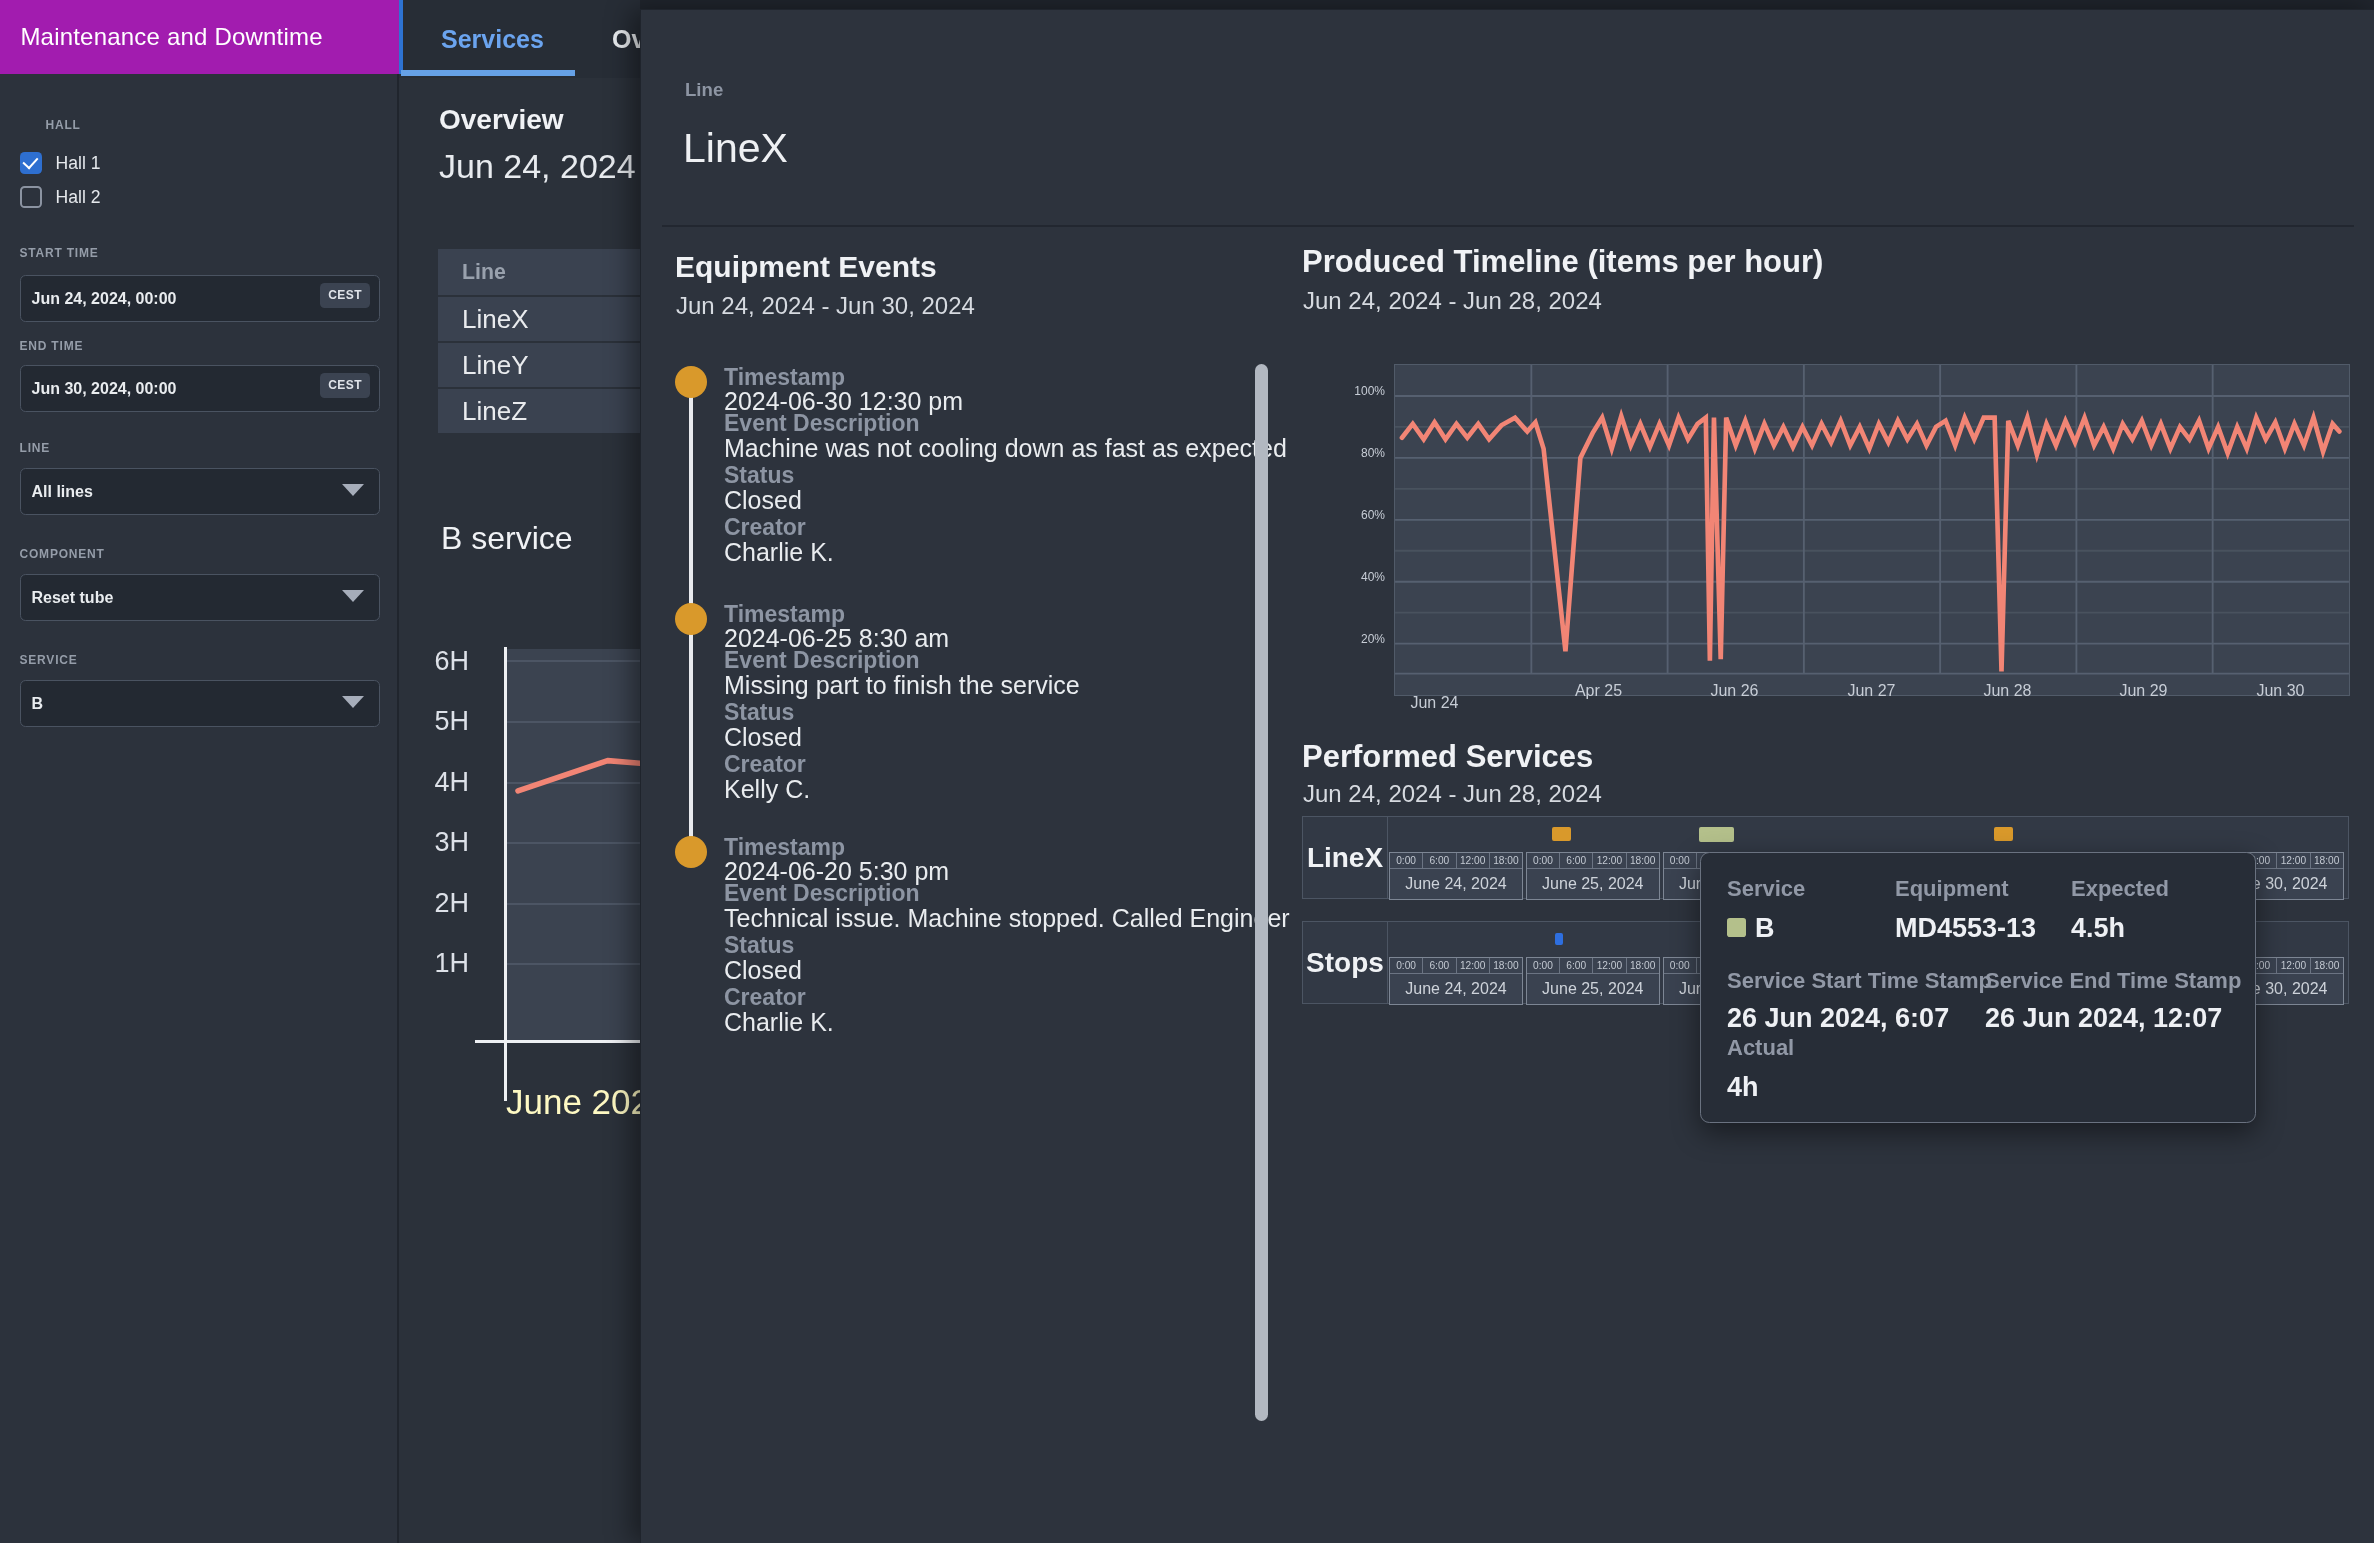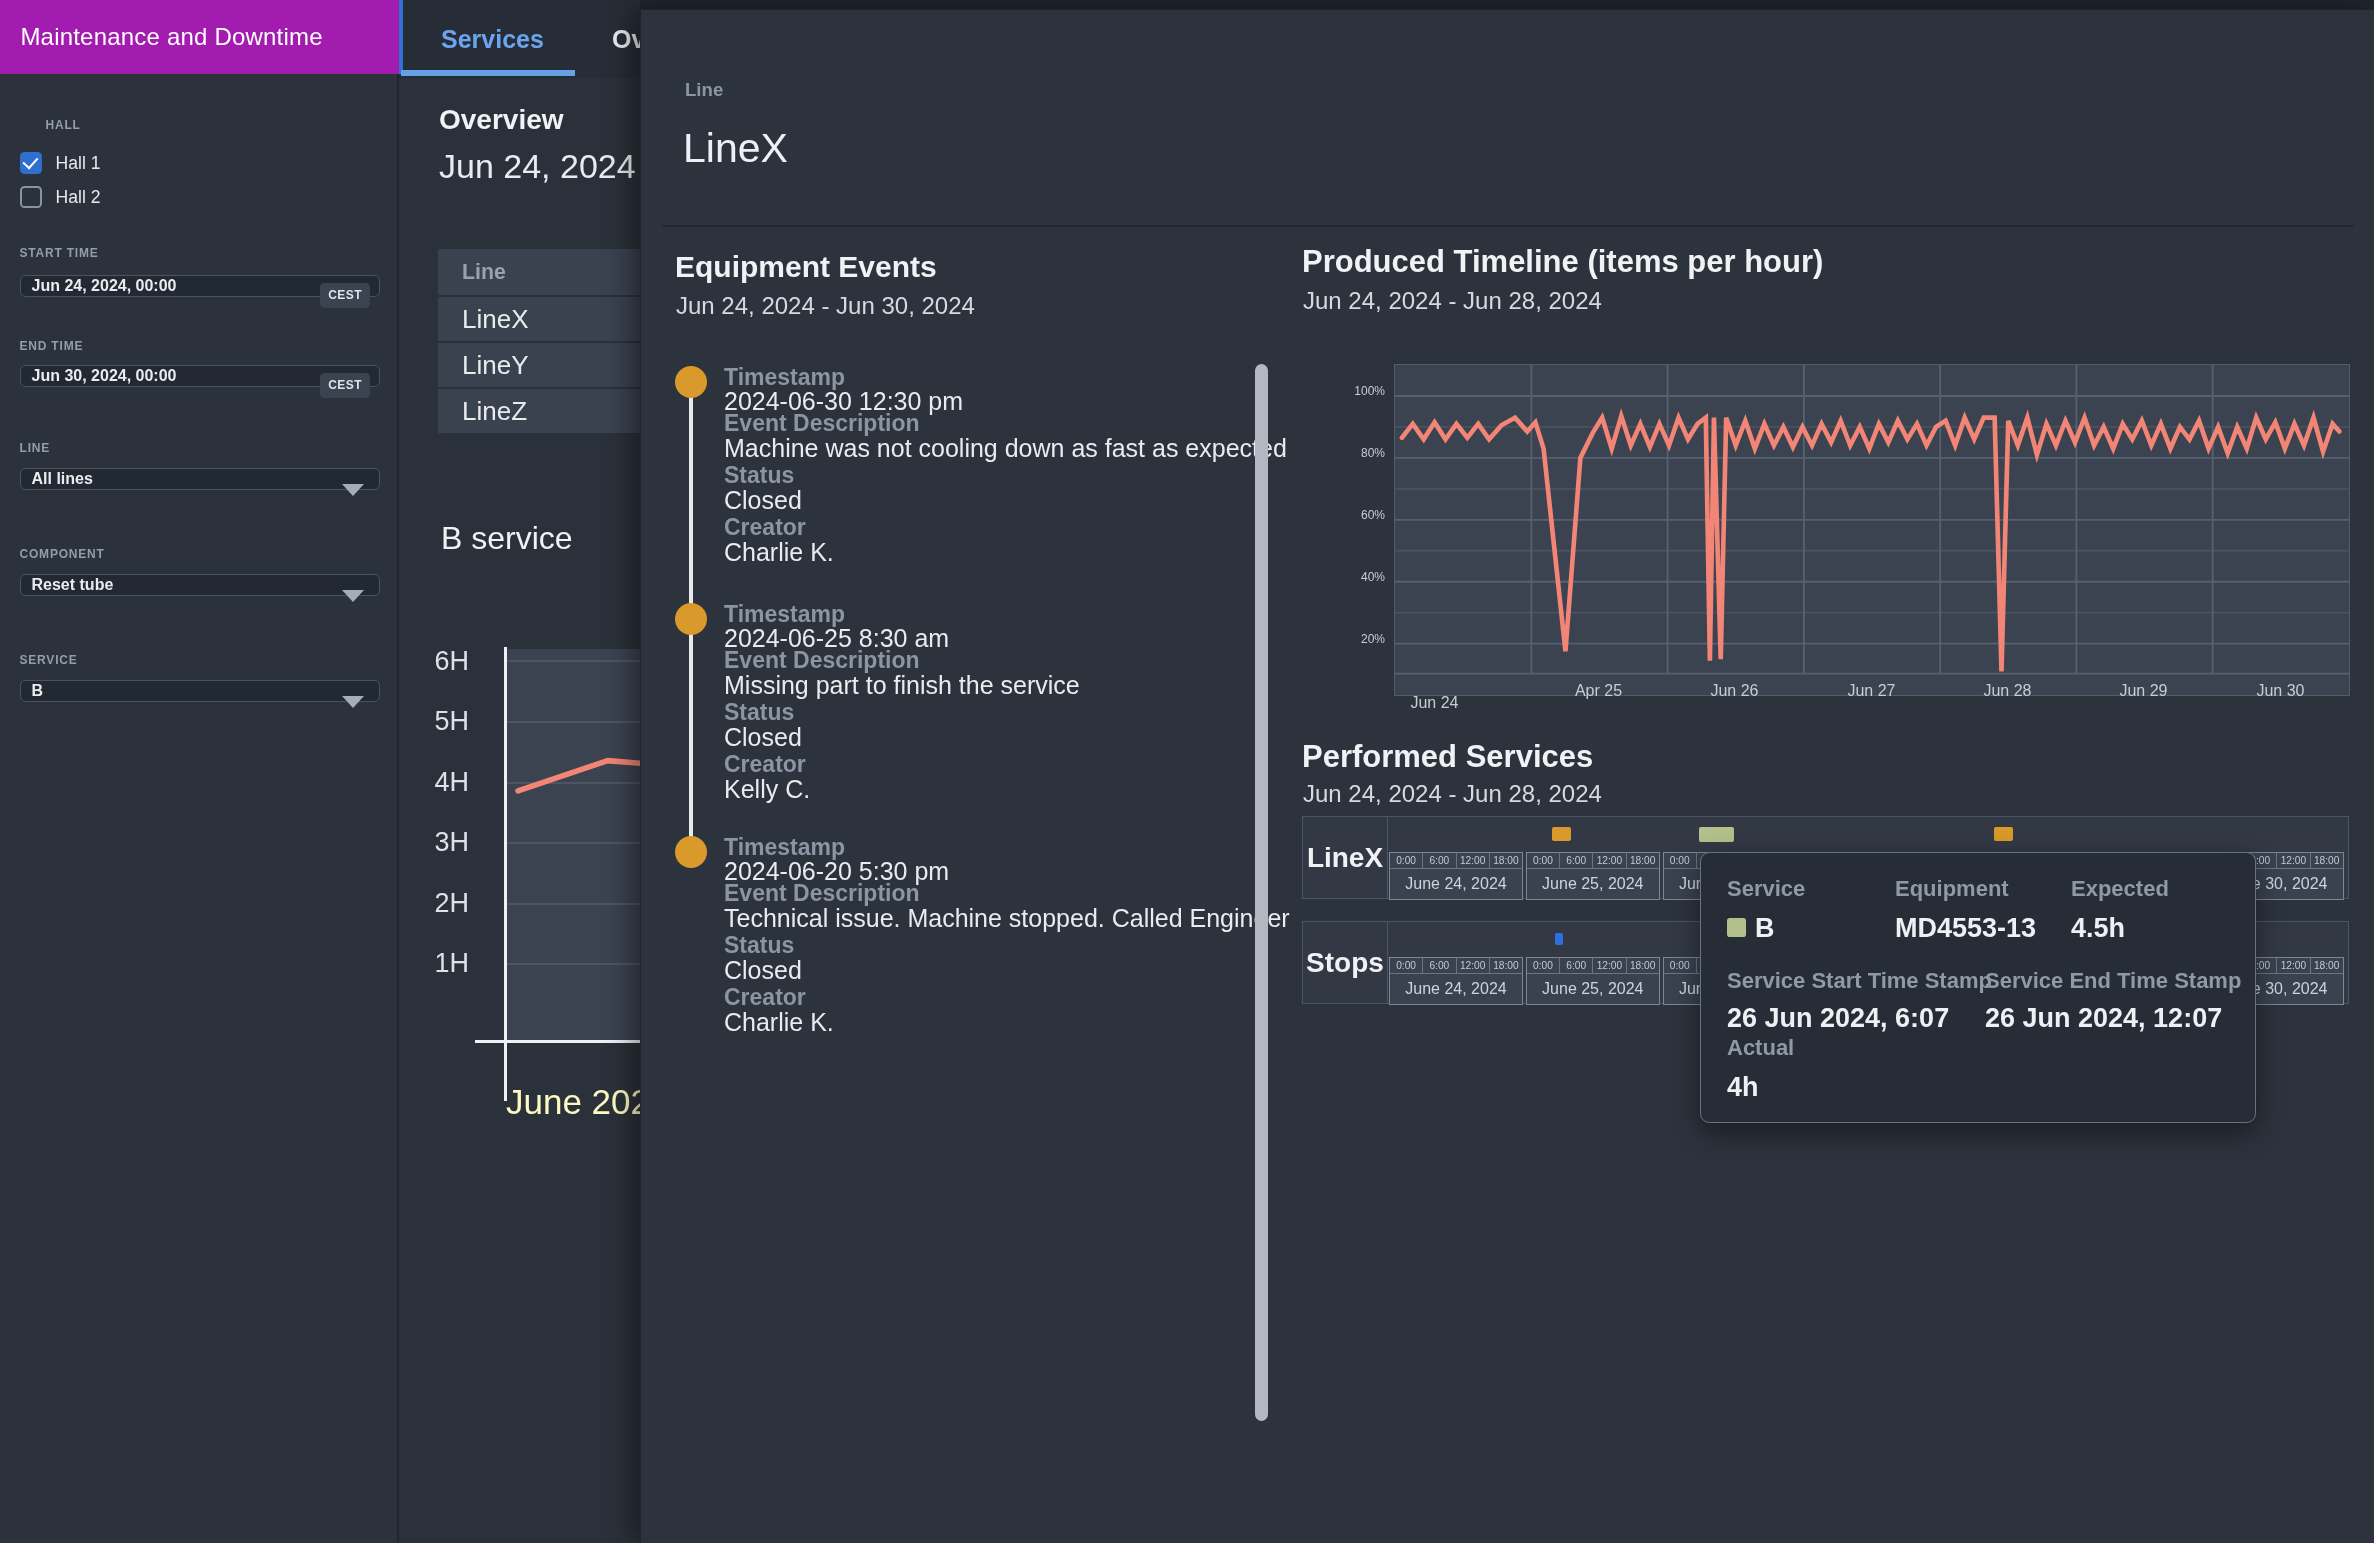--- a/index.html
+++ b/index.html
@@ -11,21 +11,21 @@
   #sidebar{left:0;top:0;width:399px;height:1543px;background:#2c323c;border-right:2.8px solid #20252d;}
   #sidebar-header{left:0;top:0;width:399px;height:74px;background:#a21caf;display:flex;align-items:center;padding-left:20.4px;}
   #sidebar-header .t{color:#fff;font-size:24px;font-weight:500;letter-spacing:0.2px;}
   .side-label{color:#959da9;font-size:12px;font-weight:700;letter-spacing:0.8px;}
   .cb-row{display:flex;align-items:center;gap:14px;}
   .cb{width:22px;height:22px;border-radius:4.6px;position:relative;}
   .cb.checked{background:#2e6fd0;}
   .cb.checked::after{content:"";position:absolute;left:6.5px;top:1.9px;width:6.5px;height:12px;border:solid #fff;border-width:0 2.8px 2.8px 0;transform:rotate(42deg);}
   .cb.unchecked{border:2.3px solid #8b93a1;background:transparent;}
   .cb-row .lbl{color:#e6e9ed;font-size:17.6px;}
-  .field{left:19.5px;width:360px;height:22px;background:#232932;border:1.4px solid #4a5361;border-radius:5.6px;display:flex;align-items:center;padding:0 11px;}
+  .field{left:19.5px;width:360px;height:47px;background:#232932;border:1.4px solid #4a5361;border-radius:5.6px;display:flex;align-items:center;padding:0 11px;}
   .field .val{color:#e9ecef;font-size:16px;font-weight:700;}
   .badge{position:absolute;right:8.3px;top:6.5px;height:25px;background:#3b4351;border-radius:4.6px;color:#dfe3e9;font-size:12px;font-weight:700;display:flex;align-items:center;padding:0 8.3px;letter-spacing:0.4px;}
   .caret{position:absolute;right:15px;top:15px;width:0;height:0;border-left:11px solid transparent;border-right:11px solid transparent;border-top:12px solid #a6adba;}
 
   
   #midcol{left:399px;top:0;width:241px;height:1543px;background:#2b313a;overflow:hidden;}
   #tabbar{left:0;top:0;width:241px;height:78px;background:#272d36;}
   #tab-underline{left:1.9px;top:70px;width:174px;height:5.6px;background:#66a1e6;}
   .tab-lbl{top:25px;font-size:25px;font-weight:700;white-space:nowrap;}
   #tab-services{left:42px;color:#6ba4ef;}

